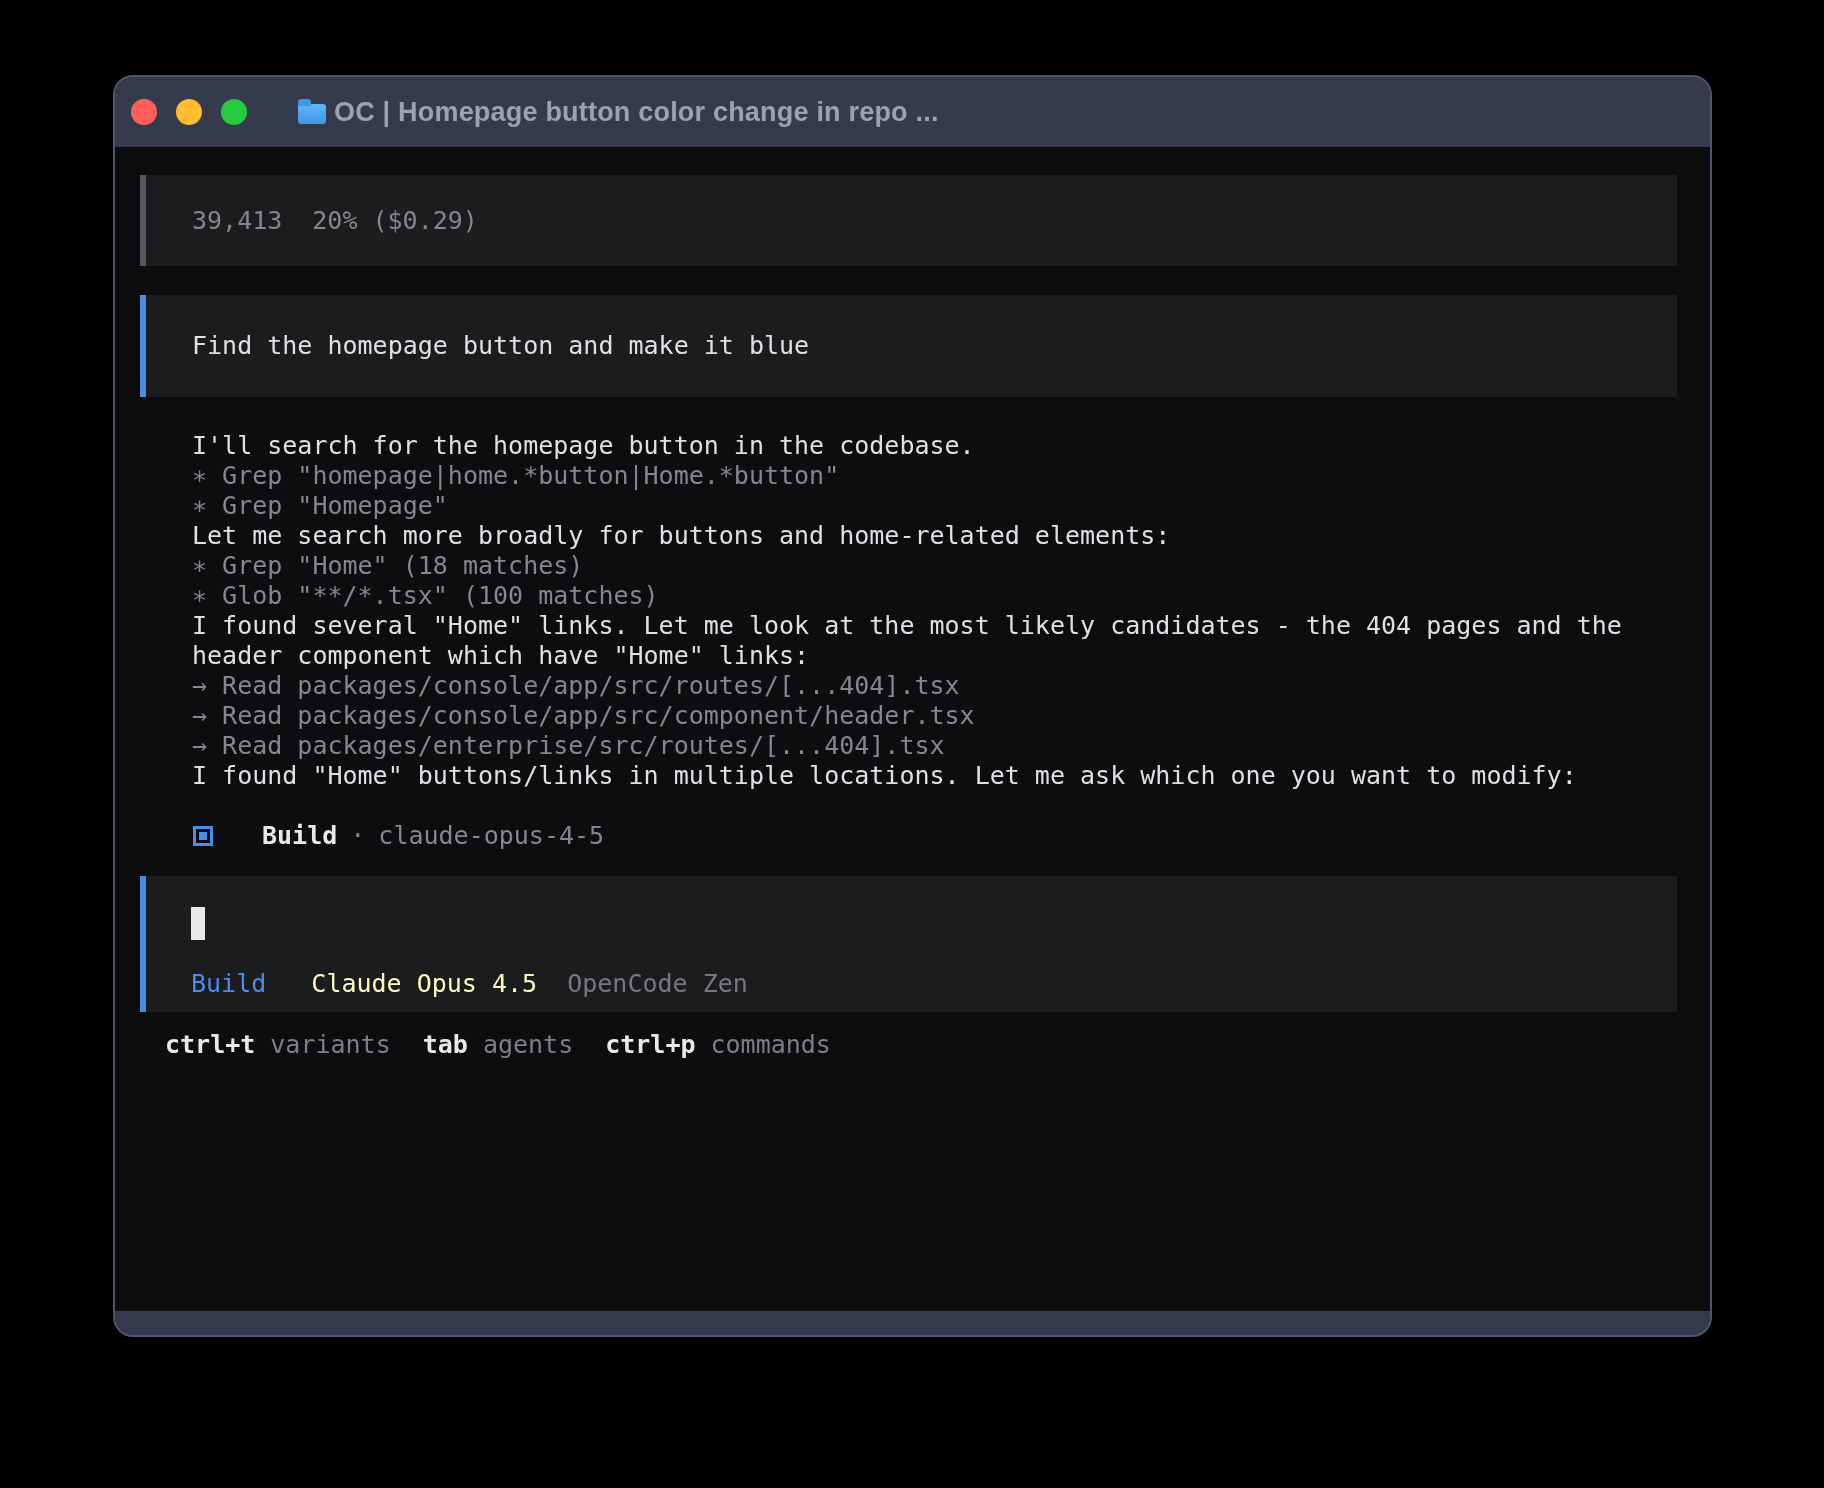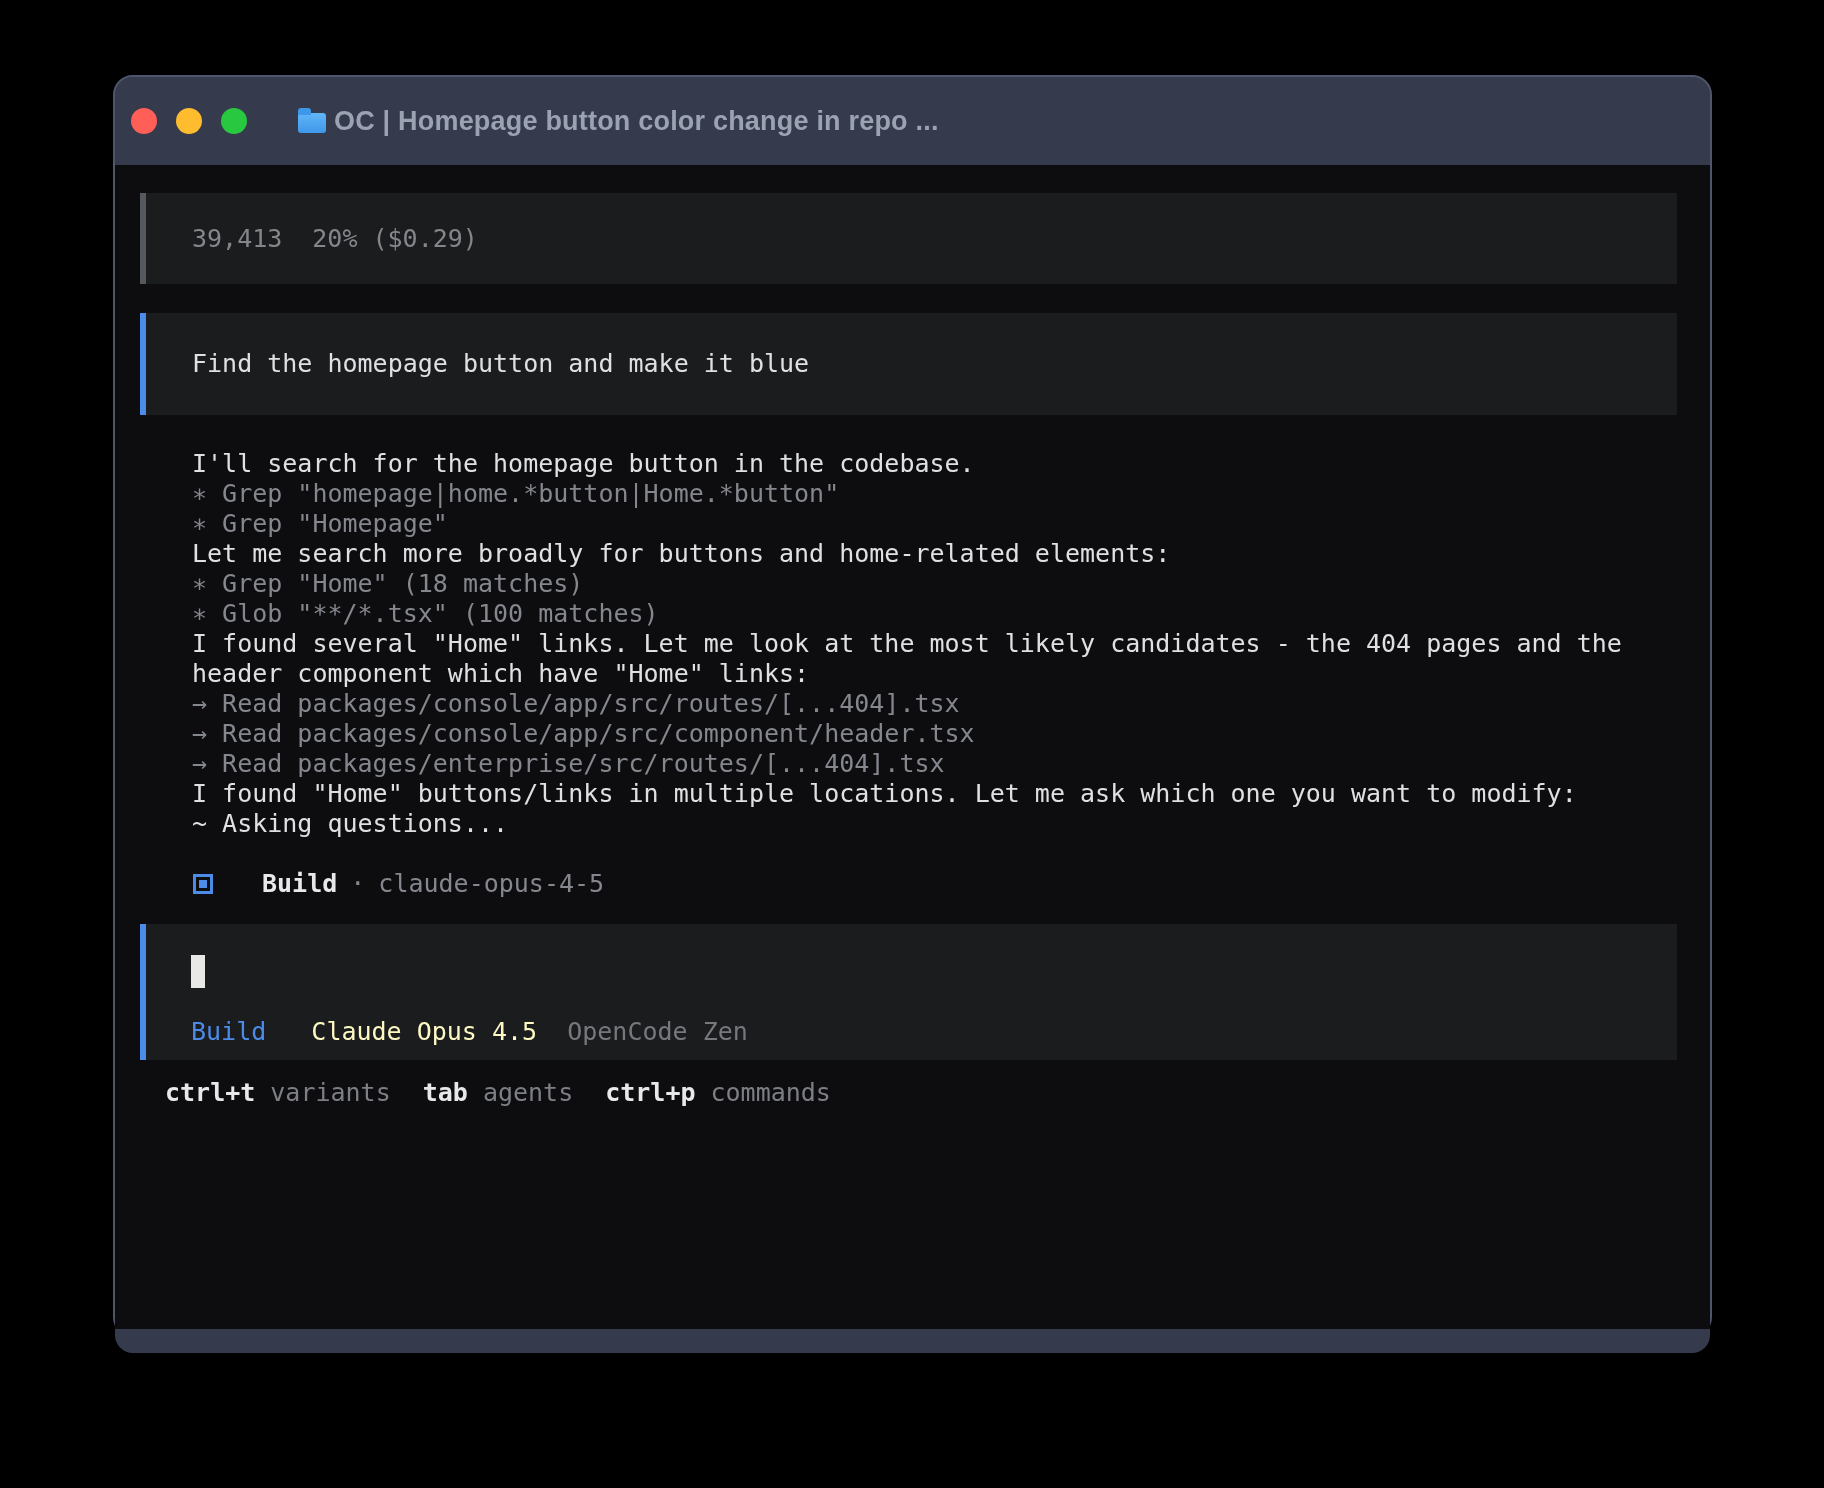--- a/index.html
+++ b/index.html
@@ -8,21 +8,21 @@
     position:relative; width:1824px; height:1488px; background:#000;
     overflow:hidden; font-family:"DejaVu Sans Mono", monospace;
   }
   .window {
     position:absolute; left:113px; top:75px; width:1599px; height:1262px;
     border-radius:20px; border:2px solid #4f566c; background:#353b4d;
     box-shadow:0 25px 70px rgba(0,0,0,0.85);
   }
   
   .titlebar {
-    height:88px; display:flex; align-items:center; padding-left:16px;
+    height:70px; display:flex; align-items:center; padding-left:16px;
     background:#353b4d; border-radius:18px 18px 0 0;
     font-family:"Liberation Sans", sans-serif;
   }
   .light { width:26px; height:26px; border-radius:50%; margin-right:19px; }
   .light.red    { background:#ff5f57; }
   .light.yellow { background:#febc2e; }
   .light.green  { background:#28c840; }
   .folder { position:relative; width:28px; height:20px; margin-left:32px; margin-top:3px;
     background:linear-gradient(#62b5f7,#3e98ea); border-radius:3px; }
   .folder::before { content:""; position:absolute; top:-5px; left:0; width:13px; height:7px;
@@ -105,21 +105,20 @@
           <div class="line muted gap">∗ Grep "homepage|home.*button|Home.*button"</div>
           <div class="line muted">∗ Grep "Homepage"</div>
           <div class="line gap">Let me search more broadly for buttons and home-related elements:</div>
           <div class="line muted gap">∗ Grep "Home" (18 matches)</div>
           <div class="line muted">∗ Glob "**/*.tsx" (100 matches)</div>
           <div class="line gap">I found several "Home" links. Let me look at the most likely candidates - the 404 pages and the header component which have "Home" links:</div>
           <div class="line muted gap">→ Read packages/console/app/src/routes/[...404].tsx</div>
           <div class="line muted">→ Read packages/console/app/src/component/header.tsx</div>
           <div class="line muted">→ Read packages/enterprise/src/routes/[...404].tsx</div>
           <div class="line gap">I found "Home" buttons/links in multiple locations. Let me ask which one you want to modify:</div>
-          <div class="line gap">~ Asking questions...</div>
         </div>
 
       <div class="agent-row">
         <span class="build-icon">
             <i></i>
           </span>
         <span class="agent-name">Build</span>
         <span class="agent-sep">·</span>
         <span class="agent-model">claude-opus-4-5</span>
       </div>

